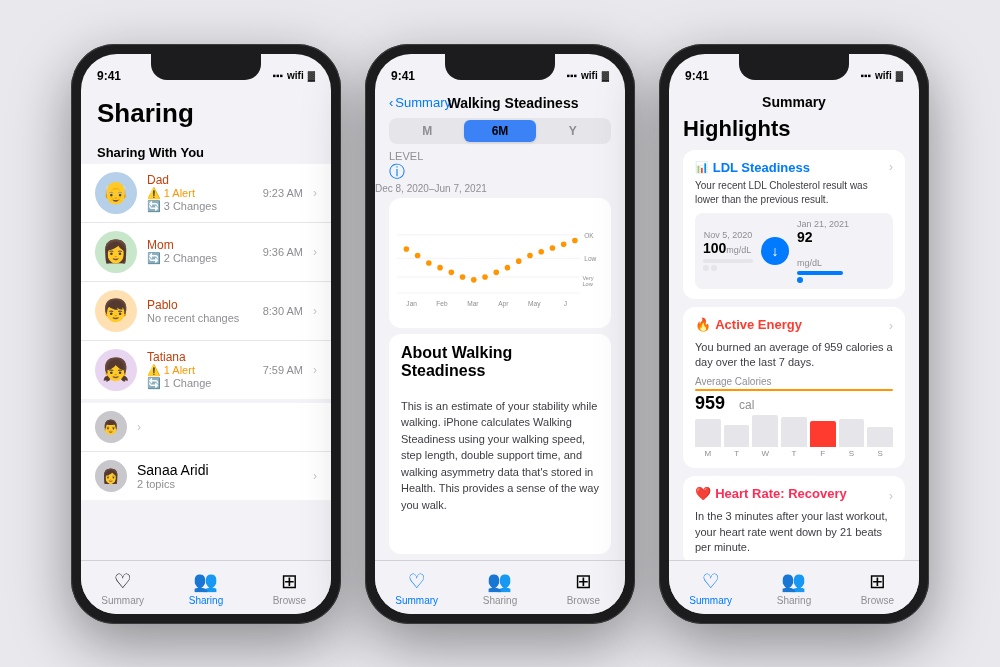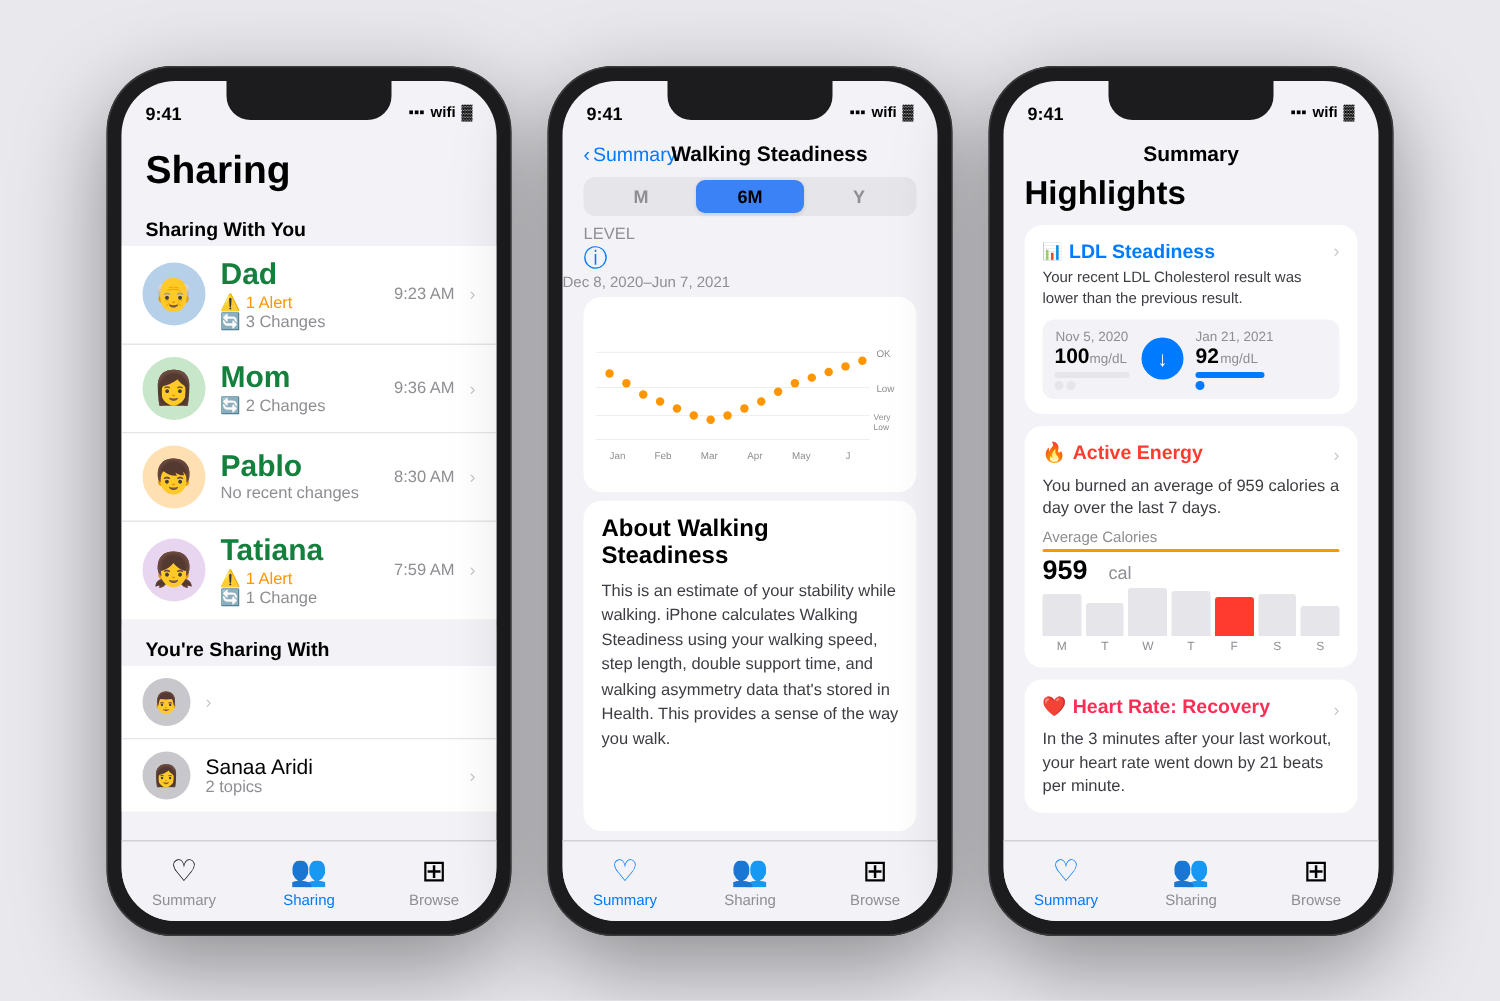--- a/index.html
+++ b/index.html
@@ -110,21 +110,21 @@
       height: 42px;
       border-radius: 50%;
       flex-shrink: 0;
       display: flex;
       align-items: center;
       justify-content: center;
       font-size: 22px;
       overflow: hidden;
     }
     .p1-item-info { flex: 1; }
-    .p1-item-name { font-size: 20px; font-weight: 700; color: #15803d; }
+    .p1-item-name { font-size: 12px; font-weight: 400; color: #c2410c; }
     .p1-item-alert { font-size: 11px; color: #ff9500; display: flex; align-items: center; gap: 2px; }
     .p1-item-changes { font-size: 11px; color: #8e8e93; display: flex; align-items: center; gap: 2px; }
     .p1-item-time { font-size: 11px; color: #8e8e93; display: flex; align-items: center; gap: 2px; }
     .chevron { color: #c7c7cc; font-size: 12px; }
     .sharing-with-section { background: #f2f2f7; padding-top: 4px; }
     .p1-sharing-item {
       display: flex;
       align-items: center;
       padding: 8px 14px;
       background: #fff;
@@ -210,21 +210,21 @@
       overflow: hidden;
       padding: 8px;
     }
     .p2-about {
       background: #fff;
       margin: 6px 14px;
       border-radius: 12px;
       padding: 10px 12px;
       flex: 1;
     }
-    .p2-about-title { font-size: 16px; font-weight: 700; color: #000; margin-bottom: 6px; }
+    .p2-about-title { font-size: 16px; font-weight: 700; color: #000; margin-bottom: 18px; }
     .p2-about-text { font-size: 11px; color: #3c3c43; line-height: 1.5; }
 
     
     .p3-header {
       text-align: center;
       font-size: 14px;
       font-weight: 600;
       color: #000;
       padding: 4px 14px 2px;
     }
@@ -353,21 +353,20 @@
               <div class="p1-item-name">Tatiana</div>
               <div class="p1-item-alert">⚠️ 1 Alert</div>
               <div class="p1-item-changes">🔄 1 Change</div>
             </div>
             <span class="p1-item-time">7:59 AM</span>
             <span class="chevron">›</span>
           </div>
         </div>
 
         <div class="sharing-with-section">
-          <div class="p1-section-title">You're Sharing With</div>
           <div>
             <div class="p1-sharing-item">
               <div class="small-avatar">👨</div>
               <span class="chevron">›</span>
             </div>
             <div class="p1-sharing-item" style="border-bottom:none;">
               <div class="small-avatar">👩</div>
               <div class="sharing-item-info">
                 <div class="sharing-item-name">Sanaa Aridi</div>
                 <div class="sharing-item-topics">2 topics</div>
@@ -528,21 +527,21 @@
               </div>
               <div class="ldl-bar" style="width:50px;background:#e5e5ea;margin-top:3px;"></div>
               <div style="display:flex;gap:2px;margin-top:2px;">
                 <div style="width:6px;height:6px;background:#e5e5ea;border-radius:50%;"></div>
                 <div style="width:6px;height:6px;background:#e5e5ea;border-radius:50%;"></div>
               </div>
             </div>
             <div class="ldl-arrow">↓</div>
             <div class="ldl-date-val">
               <div class="ldl-date">Jan 21, 2021</div>
-              <div style="display:flex;align-items:baseline;gap:1px;">
+              <div style="display:flex;align-items:baseline;gap:13px;flex-direction:column;">
                 <span class="ldl-val">92</span>
                 <span class="ldl-unit">mg/dL</span>
               </div>
               <div class="ldl-bar" style="width:46px;background:#007aff;margin-top:3px;"></div>
               <div style="display:flex;gap:2px;margin-top:2px;">
                 <div style="width:6px;height:6px;background:#007aff;border-radius:50%;"></div>
               </div>
             </div>
           </div>
         </div>

